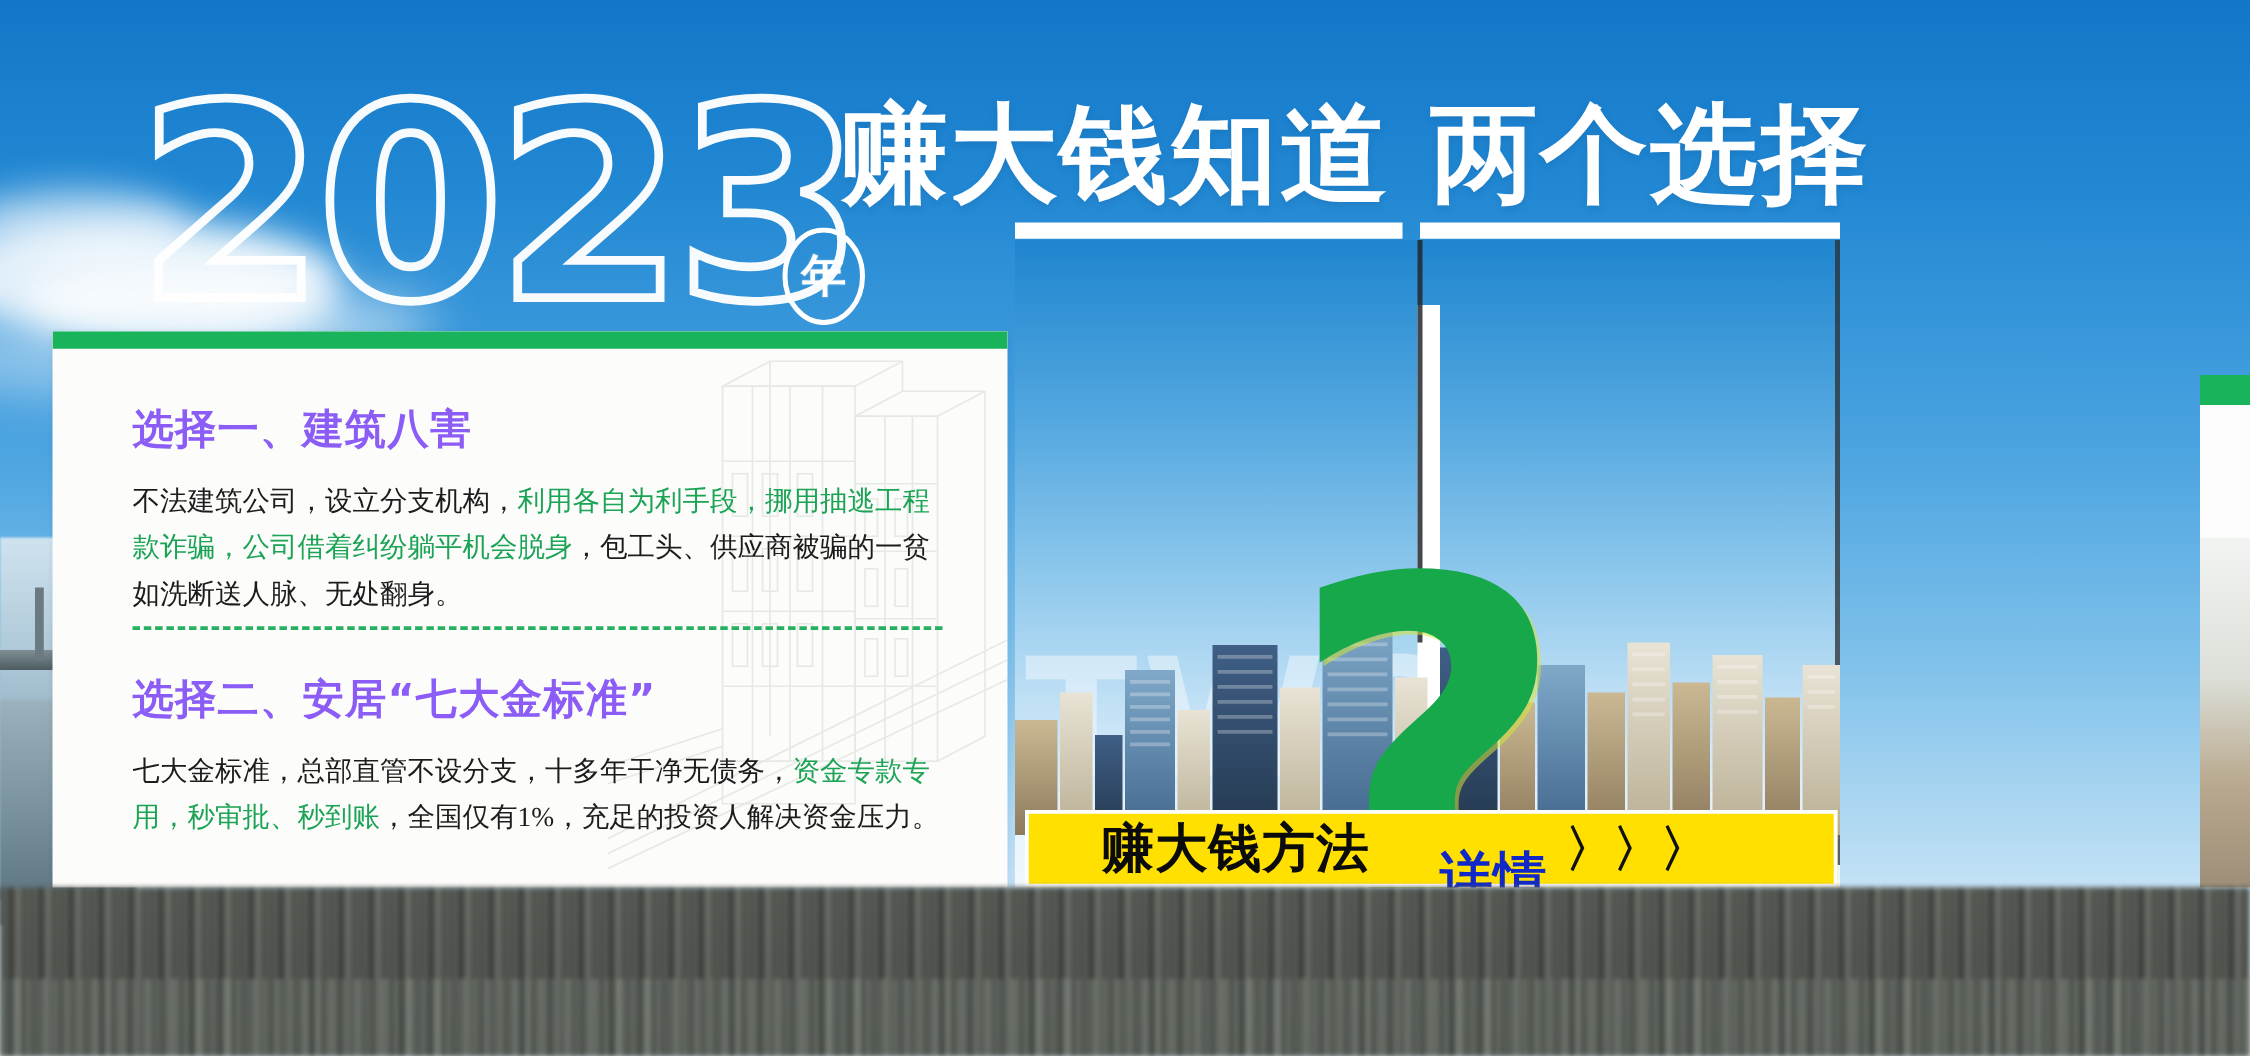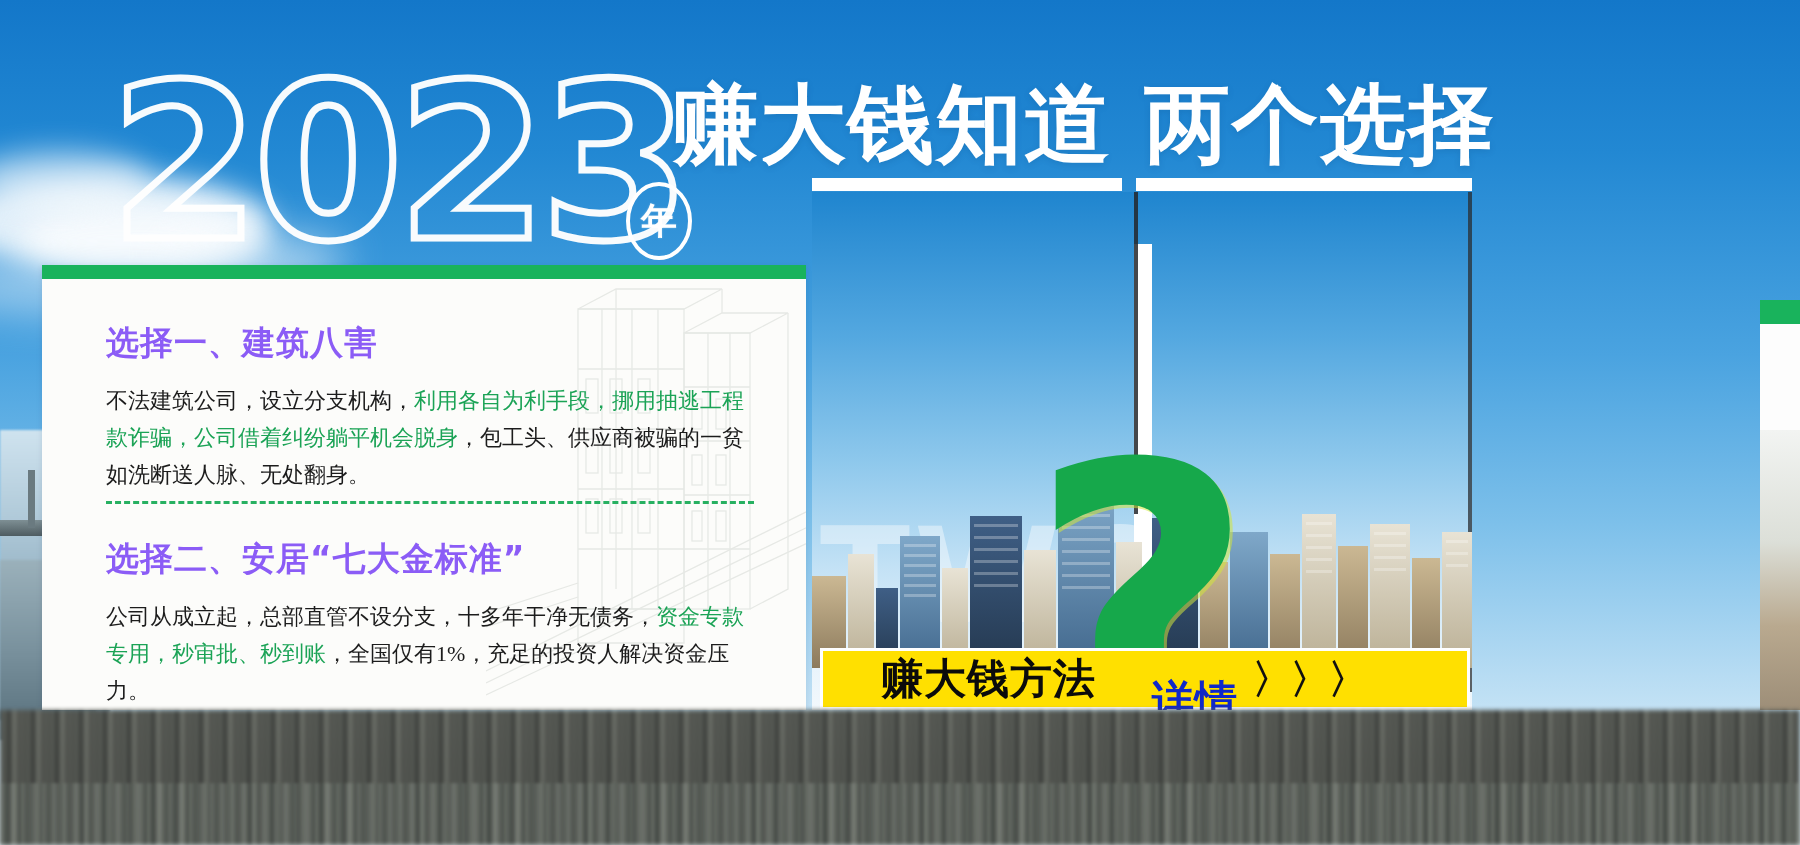--- a/index.html
+++ b/index.html
@@ -346,21 +346,21 @@
 
       <div class="sec sec1">
         <div class="sec-h">选择一、建筑八害</div>
         <p class="sec-p"><span>不法建筑公司，设立分支机构，</span><span class="g">利用各自为利手段，挪用抽逃工程款诈骗，公司借着纠纷躺平机会脱身</span><span>，包工头、供应商被骗的一贫如洗断送人脉、无处翻身。</span></p>
       </div>
 
       <div class="dash"></div>
 
       <div class="sec sec2">
         <div class="sec-h">选择二、安居“七大金标准”</div>
-        <p class="sec-p"><span>公司从成立起，总部直管不设分支，十多年干净无债务，</span><span class="g">资金专款专用，秒审批、秒到账</span><span>，全国仅有1%，充足的投资人解决资金压力。</span></p>
+        <p class="sec-p"><span>七大金标准，总部直管不设分支，十多年干净无债务，</span><span class="g">资金专款专用，秒审批、秒到账</span><span>，全国仅有1%，充足的投资人解决资金压力。</span></p>
       </div>
     </div>
   </div>
 
   <div class="cityband blurred"></div>
   <div class="waterstreak"></div>
 
 </div>
 
 </body></html>

